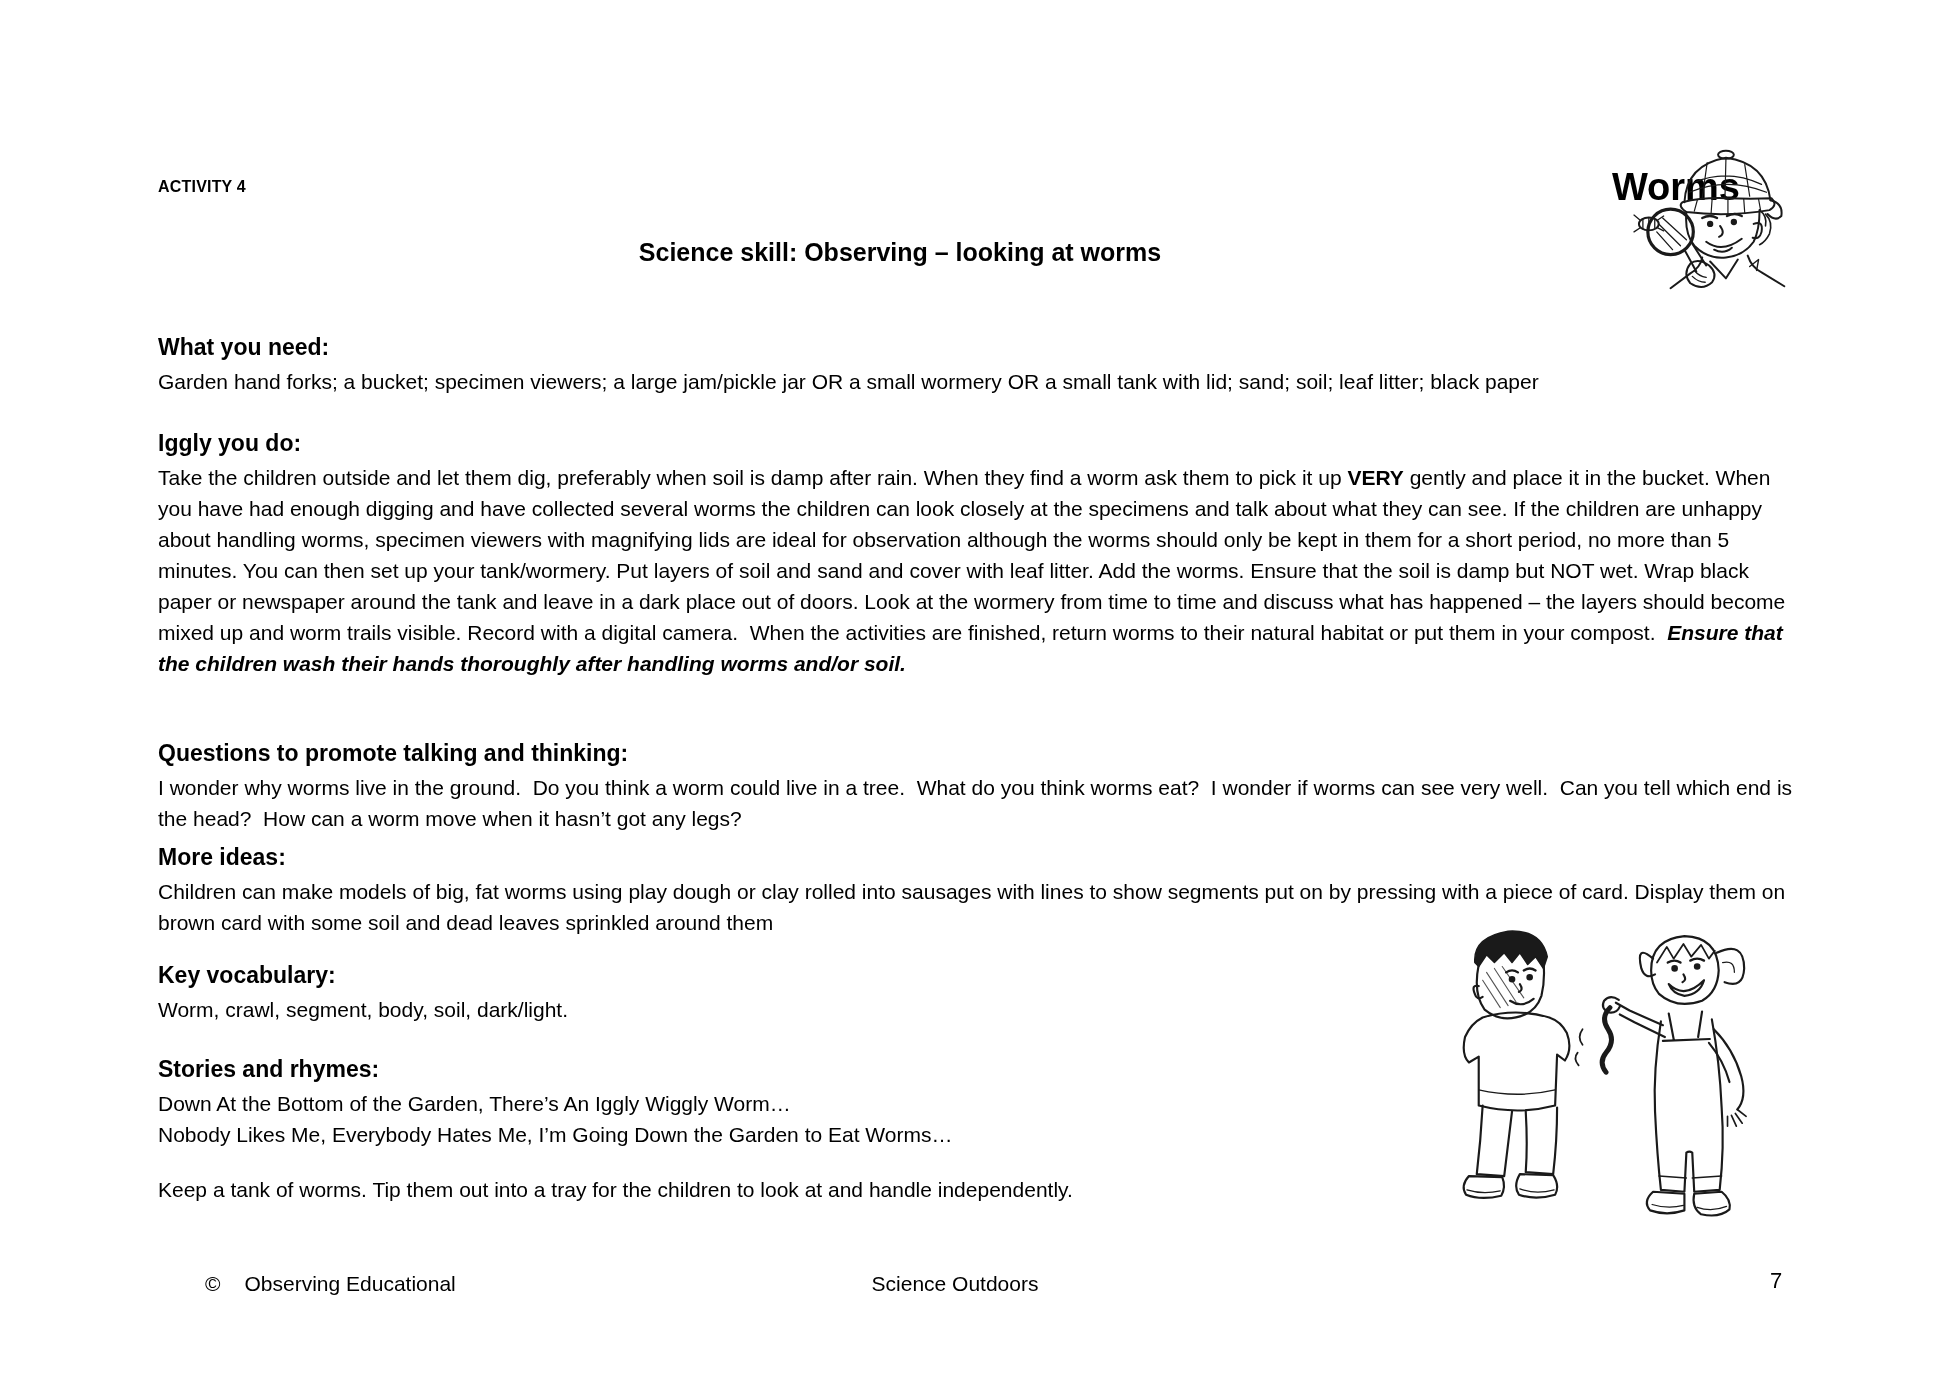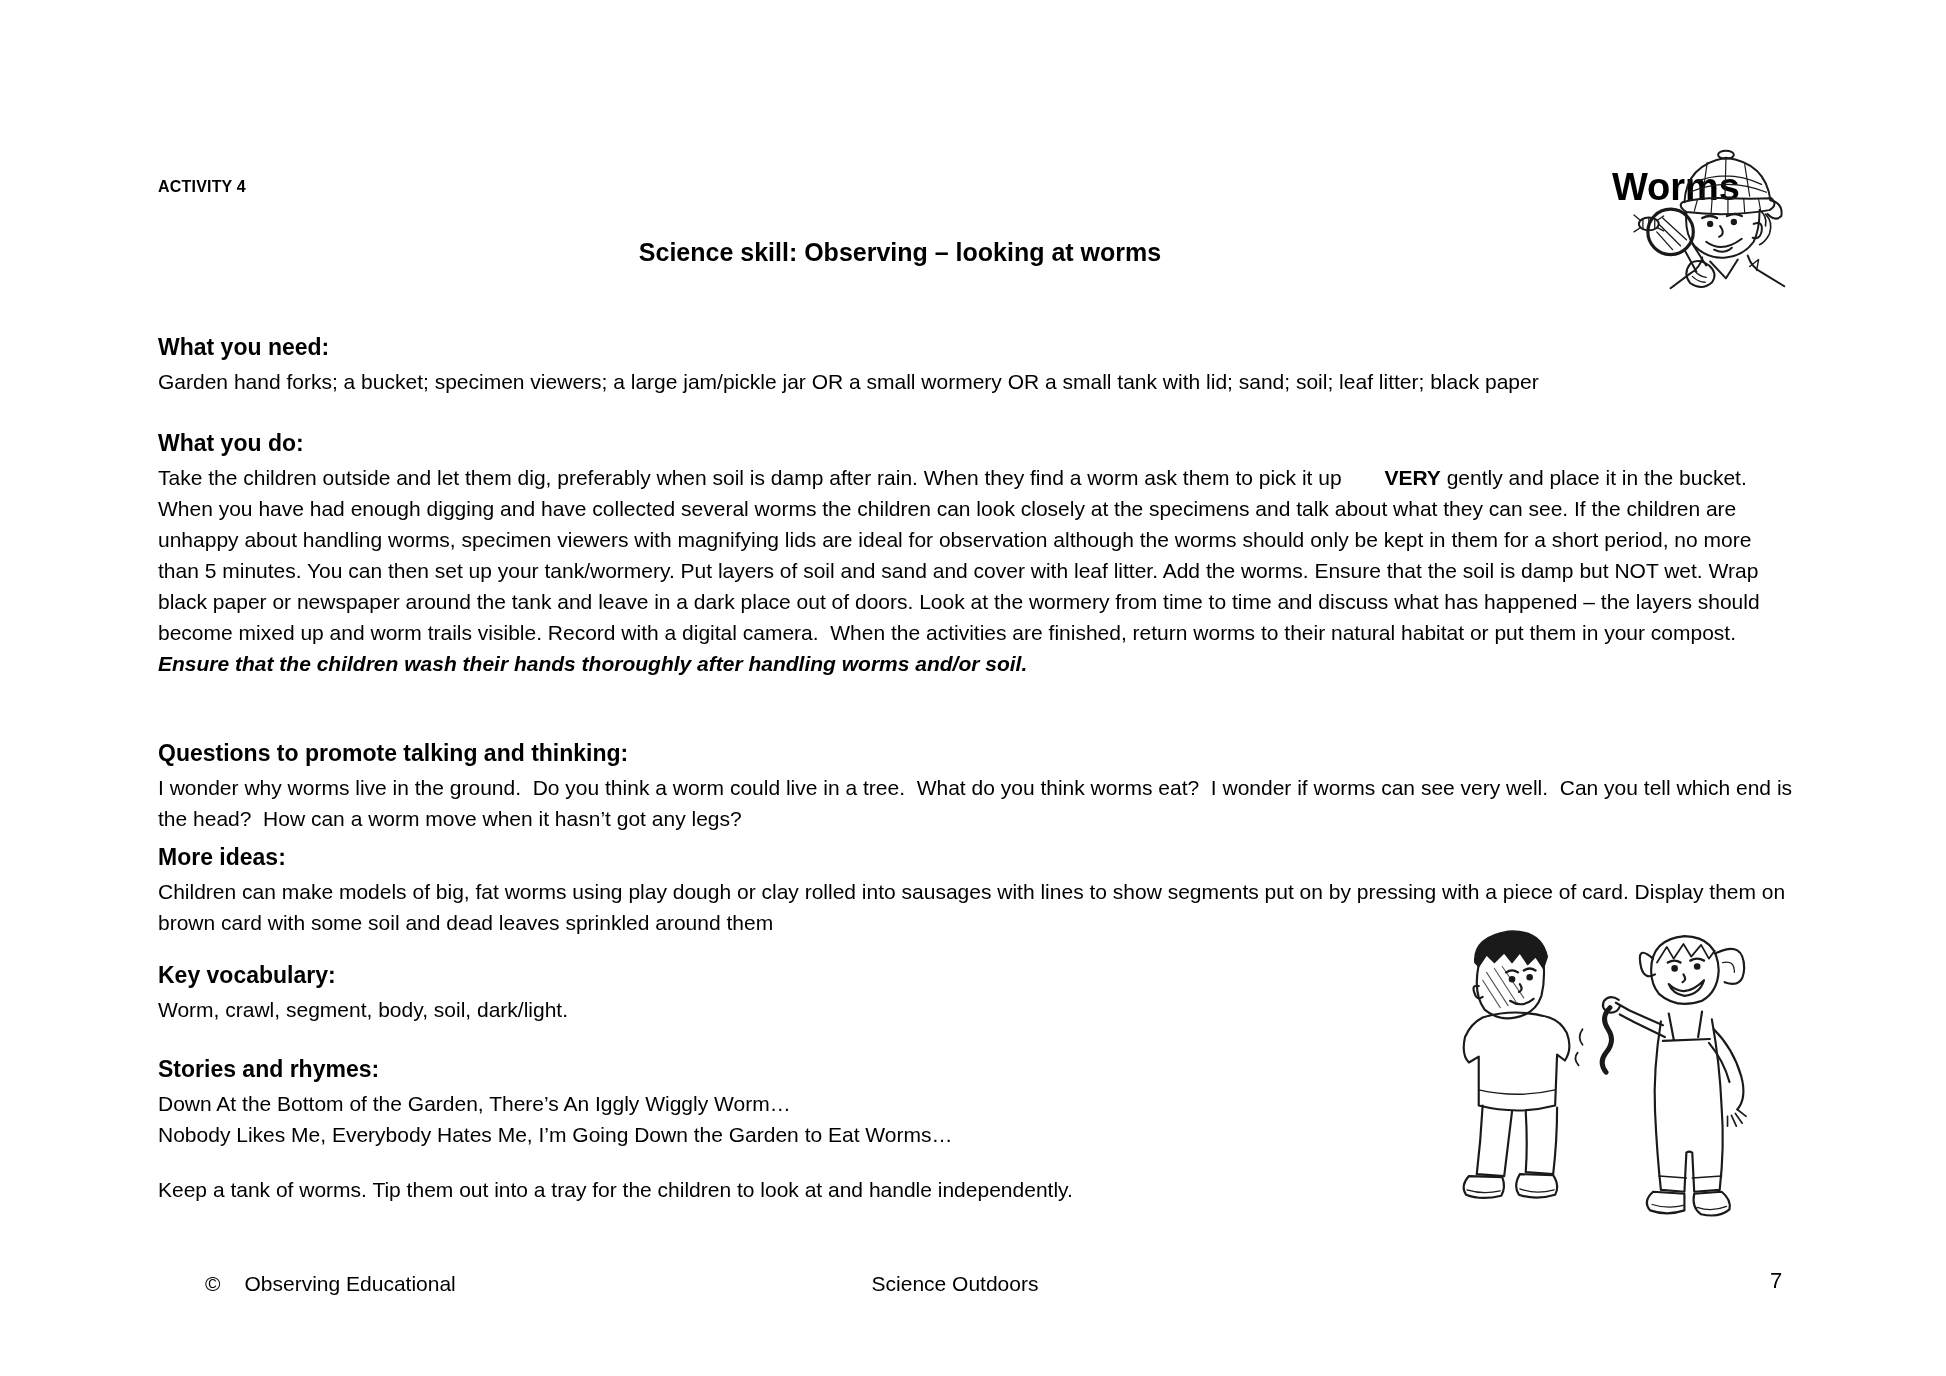--- a/index.html
+++ b/index.html
@@ -65,21 +65,21 @@
     line-height: 31px;
     white-space: pre-wrap;
   }
   .sec-what-you-need   { top: 306px; margin-top: 26px; }
   .sec-what-you-do     { top: 428px; }
   .sec-questions       { top: 720px; margin-top: 18px; }
   .sec-more-ideas      { top: 842px; }
   .sec-key-vocabulary  { top: 960px; }
   .sec-stories         { top: 1054px; }
   .sec-child-initiated { top: 1174px; width: 1500px; }
-  .bold-inline { font-weight: bold; font-style: normal; margin-left: 37px; }
+  .bold-inline { font-weight: bold; font-style: normal; }
   .bold-italic { font-weight: bold; font-style: italic; }
   .footer-left {
     position: absolute;
     left: 205px;
     top: 1272px;
     font-size: 21px;
   }
   .footer-left .copy-sym { margin-right: 24px; }
   .footer-center {
     position: absolute;
@@ -166,21 +166,21 @@
       <path d="M118,127 L127,120 L125,131" stroke-width="1.4"></path>
     </g>
   </svg>
 
   <section class="sec sec-what-you-need">
     <h3>What you need:</h3>
     <p>Garden hand forks; a bucket; specimen viewers; a large jam/pickle jar OR a small wormery OR a small tank with lid; sand; soil; leaf litter; black paper</p>
   </section>
 
   <section class="sec sec-what-you-do">
-    <h3>What you do:</h3>
+    <h3>Iggly you do:</h3>
     <p><span>Take the children outside and let them dig, preferably when soil is damp after rain. When they find a worm ask them to pick it up </span><span class="bold-inline">VERY</span><span> gently and place it in the bucket. When you have had enough digging and have collected several worms the children can look closely at the specimens and talk about what they can see. If the children are unhappy about handling worms, specimen viewers with magnifying lids are ideal for observation although the worms should only be kept in them for a short period, no more than 5 minutes. You can then set up your tank/wormery. Put layers of soil and sand and cover with leaf litter. Add the worms. Ensure that the soil is damp but NOT wet. Wrap black paper or newspaper around the tank and leave in a dark place out of doors. Look at the wormery from time to time and discuss what has happened – the layers should become mixed up and worm trails visible. Record with a digital camera.  When the activities are finished, return worms to their natural habitat or put them in your compost.  </span><span class="bold-italic">Ensure that the children wash their hands thoroughly after handling worms and/or soil.</span></p>
   </section>
 
   <section class="sec sec-questions">
     <h3>Questions to promote talking and thinking:</h3>
     <p>I wonder why worms live in the ground.  Do you think a worm could live in a tree.  What do you think worms eat?  I wonder if worms can see very well.  Can you tell which end is the head?  How can a worm move when it hasn’t got any legs?</p>
   </section>
 
   <section class="sec sec-more-ideas">
     <h3>More ideas:</h3>

